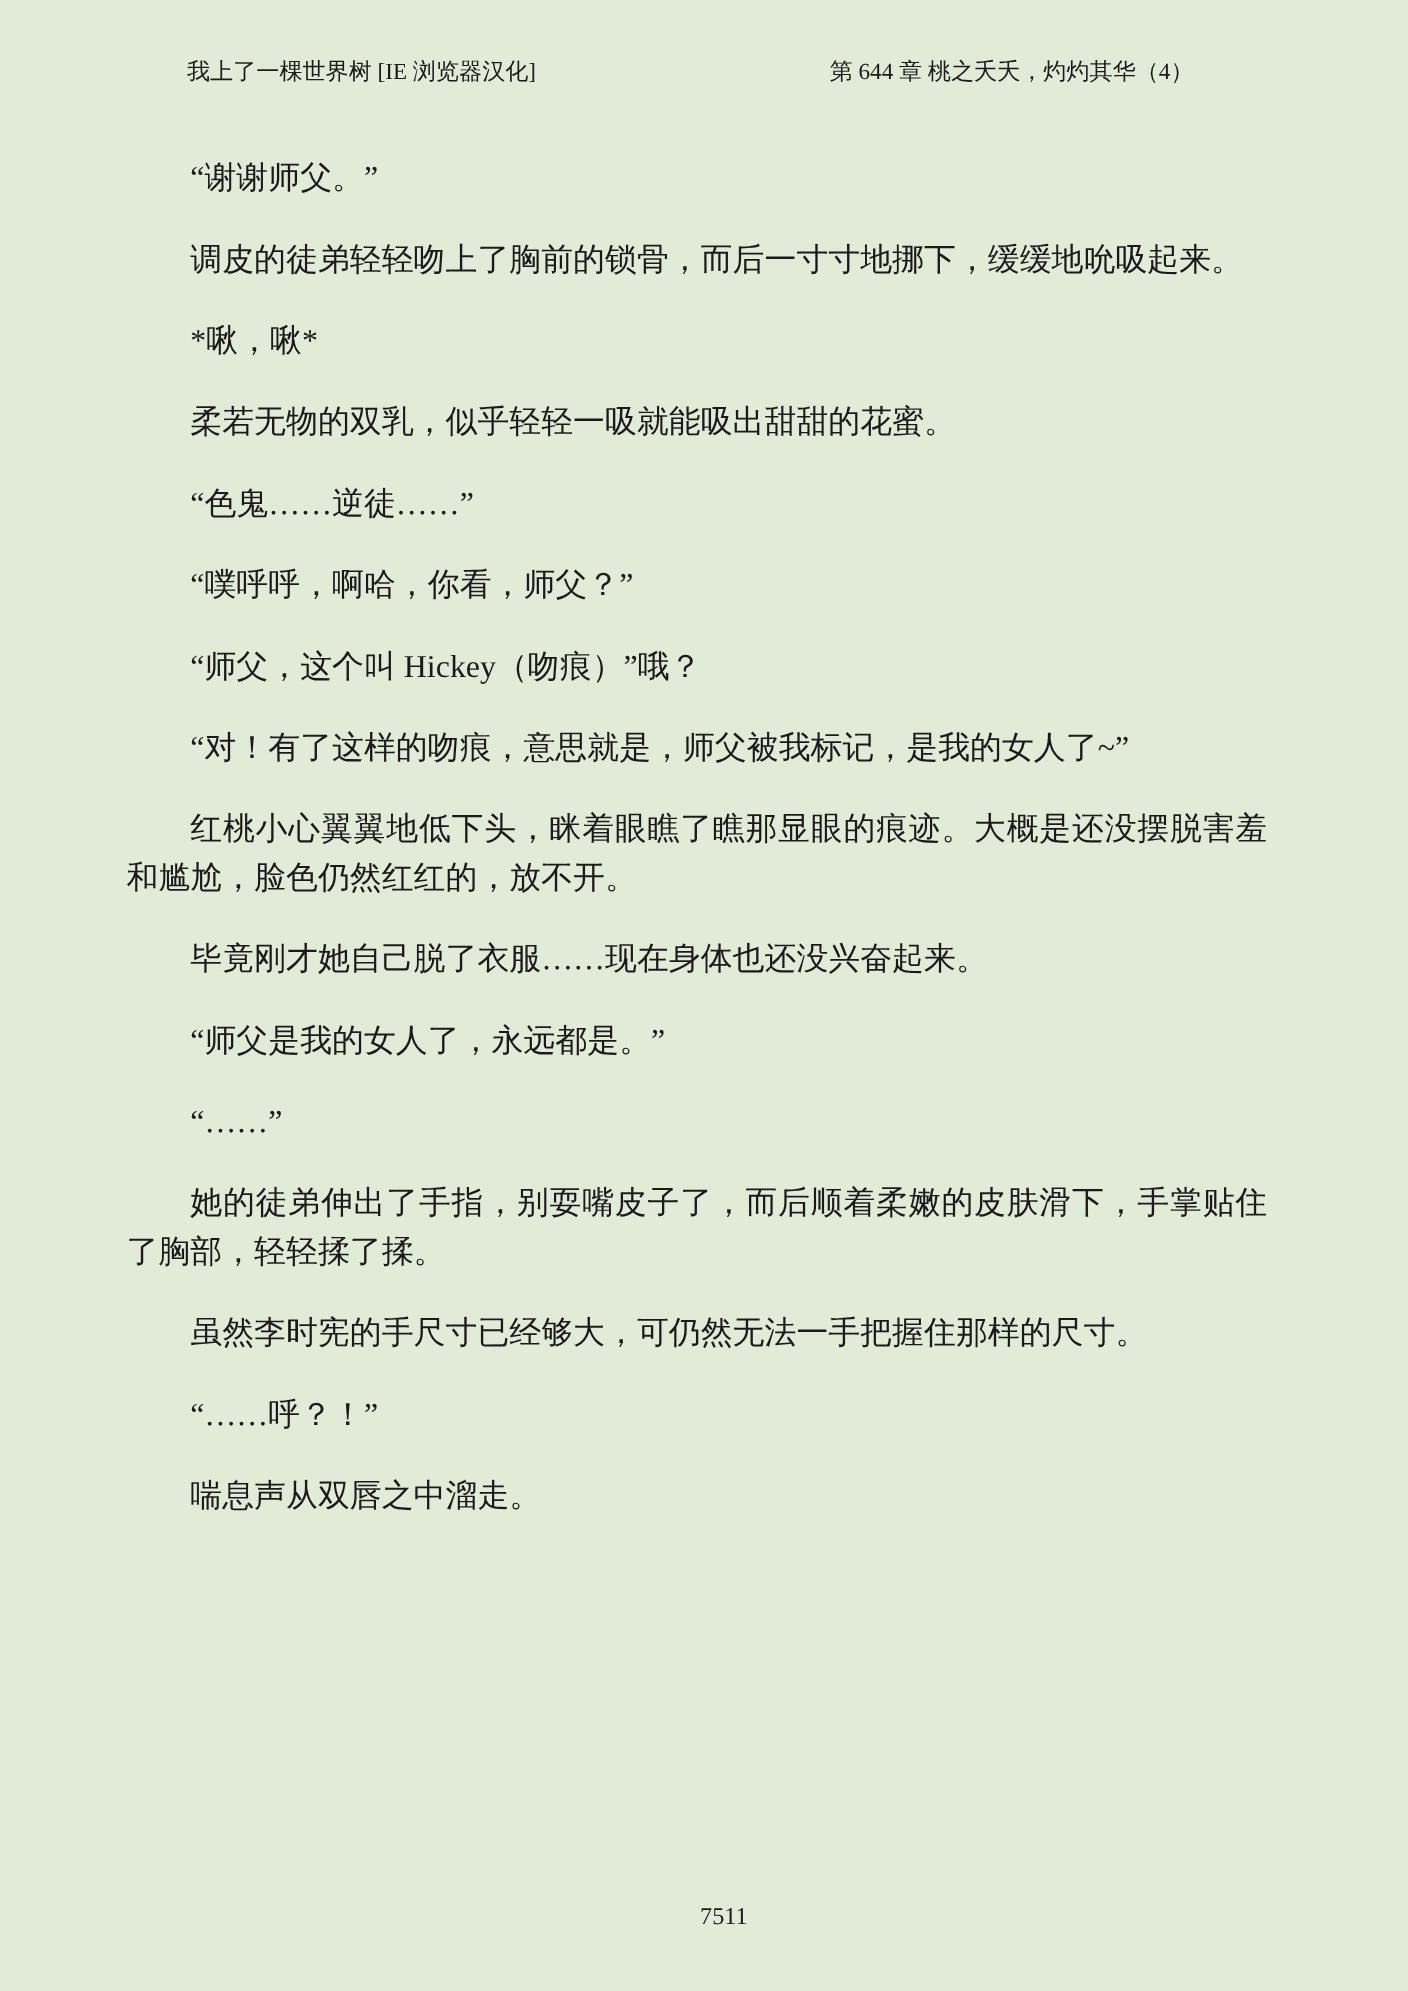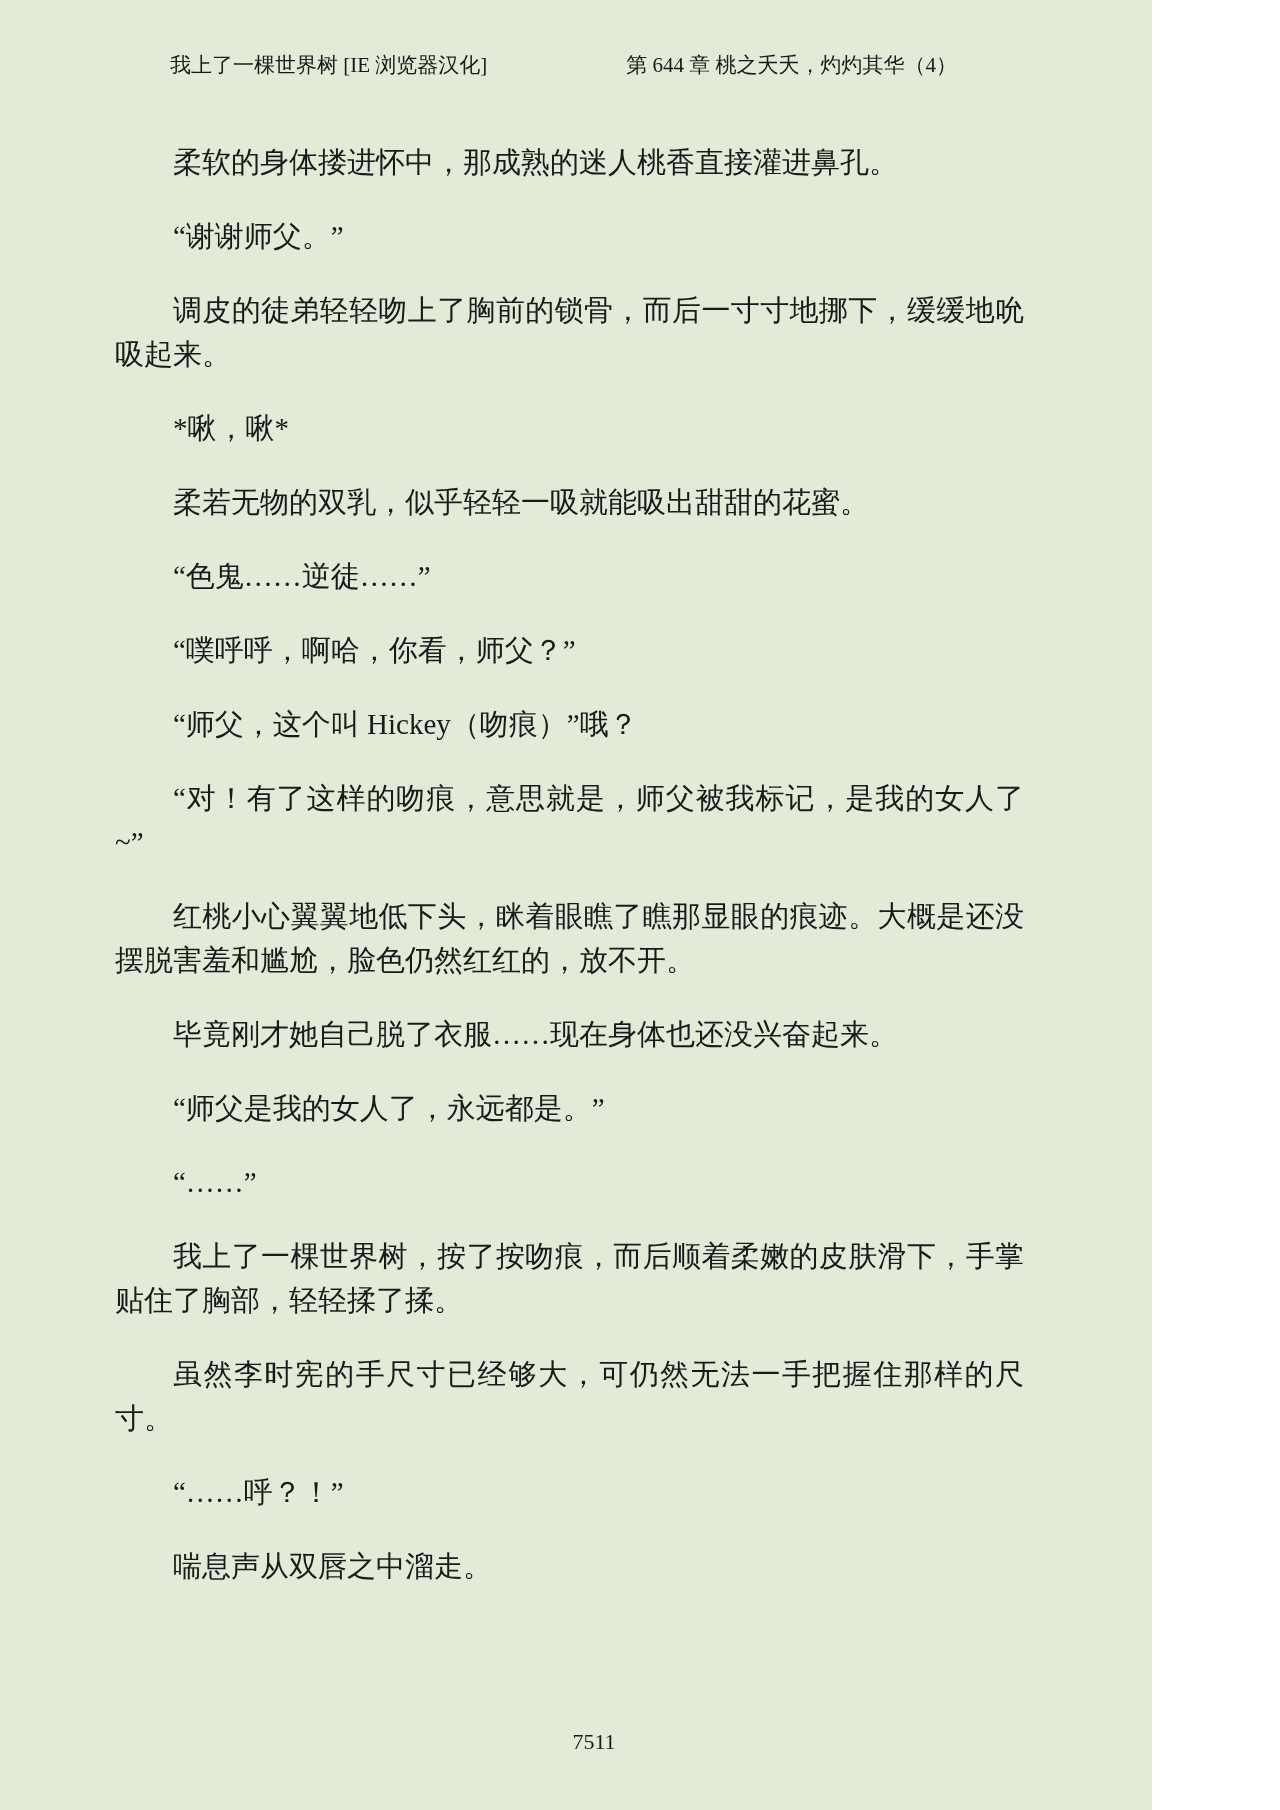--- a/index.html
+++ b/index.html
@@ -1,21 +1,21 @@
 <!DOCTYPE html>
 <html><head>
 <meta charset="utf-8">
 <style>
   html, body {
     margin: 0;
     padding: 0;
   }
   .page {
     position: relative;
-    width: 1152px;
+    width: 1280px;
     height: 1810px;
     background: #e1ebd8;
     color: #1a1a1a;
     font-family: "Liberation Serif", "DejaVu Serif", serif;
     overflow: hidden;
   }
   .page-header {
     position: absolute;
     top: 52px;
     left: 170px;
@@ -54,34 +54,33 @@
 <body>
 
 <div class="page" style="background: rgb(225, 235, 216); color: rgb(26, 26, 26);">
 
   <header class="page-header">
     <span>我上了一棵世界树 [IE 浏览器汉化]</span>
     <span>第 644 章 桃之夭夭，灼灼其华（4）</span>
   </header>
 
   <main class="page-body">
-    <p>柔软的身体搂进怀中，那成熟的迷人桃香直接灌进鼻孔。</p>
     <p>“谢谢师父。”</p>
     <p>调皮的徒弟轻轻吻上了胸前的锁骨，而后一寸寸地挪下，缓缓地吮吸起来。</p>
     <p>*啾，啾*</p>
     <p>柔若无物的双乳，似乎轻轻一吸就能吸出甜甜的花蜜。</p>
     <p>“色鬼……逆徒……”</p>
     <p>“噗呼呼，啊哈，你看，师父？”</p>
     <p>“师父，这个叫 Hickey（吻痕）”哦？</p>
     <p>“对！有了这样的吻痕，意思就是，师父被我标记，是我的女人了~”</p>
     <p>红桃小心翼翼地低下头，眯着眼瞧了瞧那显眼的痕迹。大概是还没摆脱害羞和尴尬，脸色仍然红红的，放不开。</p>
     <p>毕竟刚才她自己脱了衣服……现在身体也还没兴奋起来。</p>
     <p>“师父是我的女人了，永远都是。”</p>
     <p>“……”</p>
-    <p>我上了一棵世界树，按了按吻痕，而后顺着柔嫩的皮肤滑下，手掌贴住了胸部，轻轻揉了揉。</p>
+    <p>她的徒弟伸出了手指，别耍嘴皮子了，而后顺着柔嫩的皮肤滑下，手掌贴住了胸部，轻轻揉了揉。</p>
     <p>虽然李时宪的手尺寸已经够大，可仍然无法一手把握住那样的尺寸。</p>
     <p>“……呼？！”</p>
     <p>喘息声从双唇之中溜走。</p>
   </main>
 
   <footer class="page-footer">
     <span>7511</span>
   </footer>
 
 </div>

